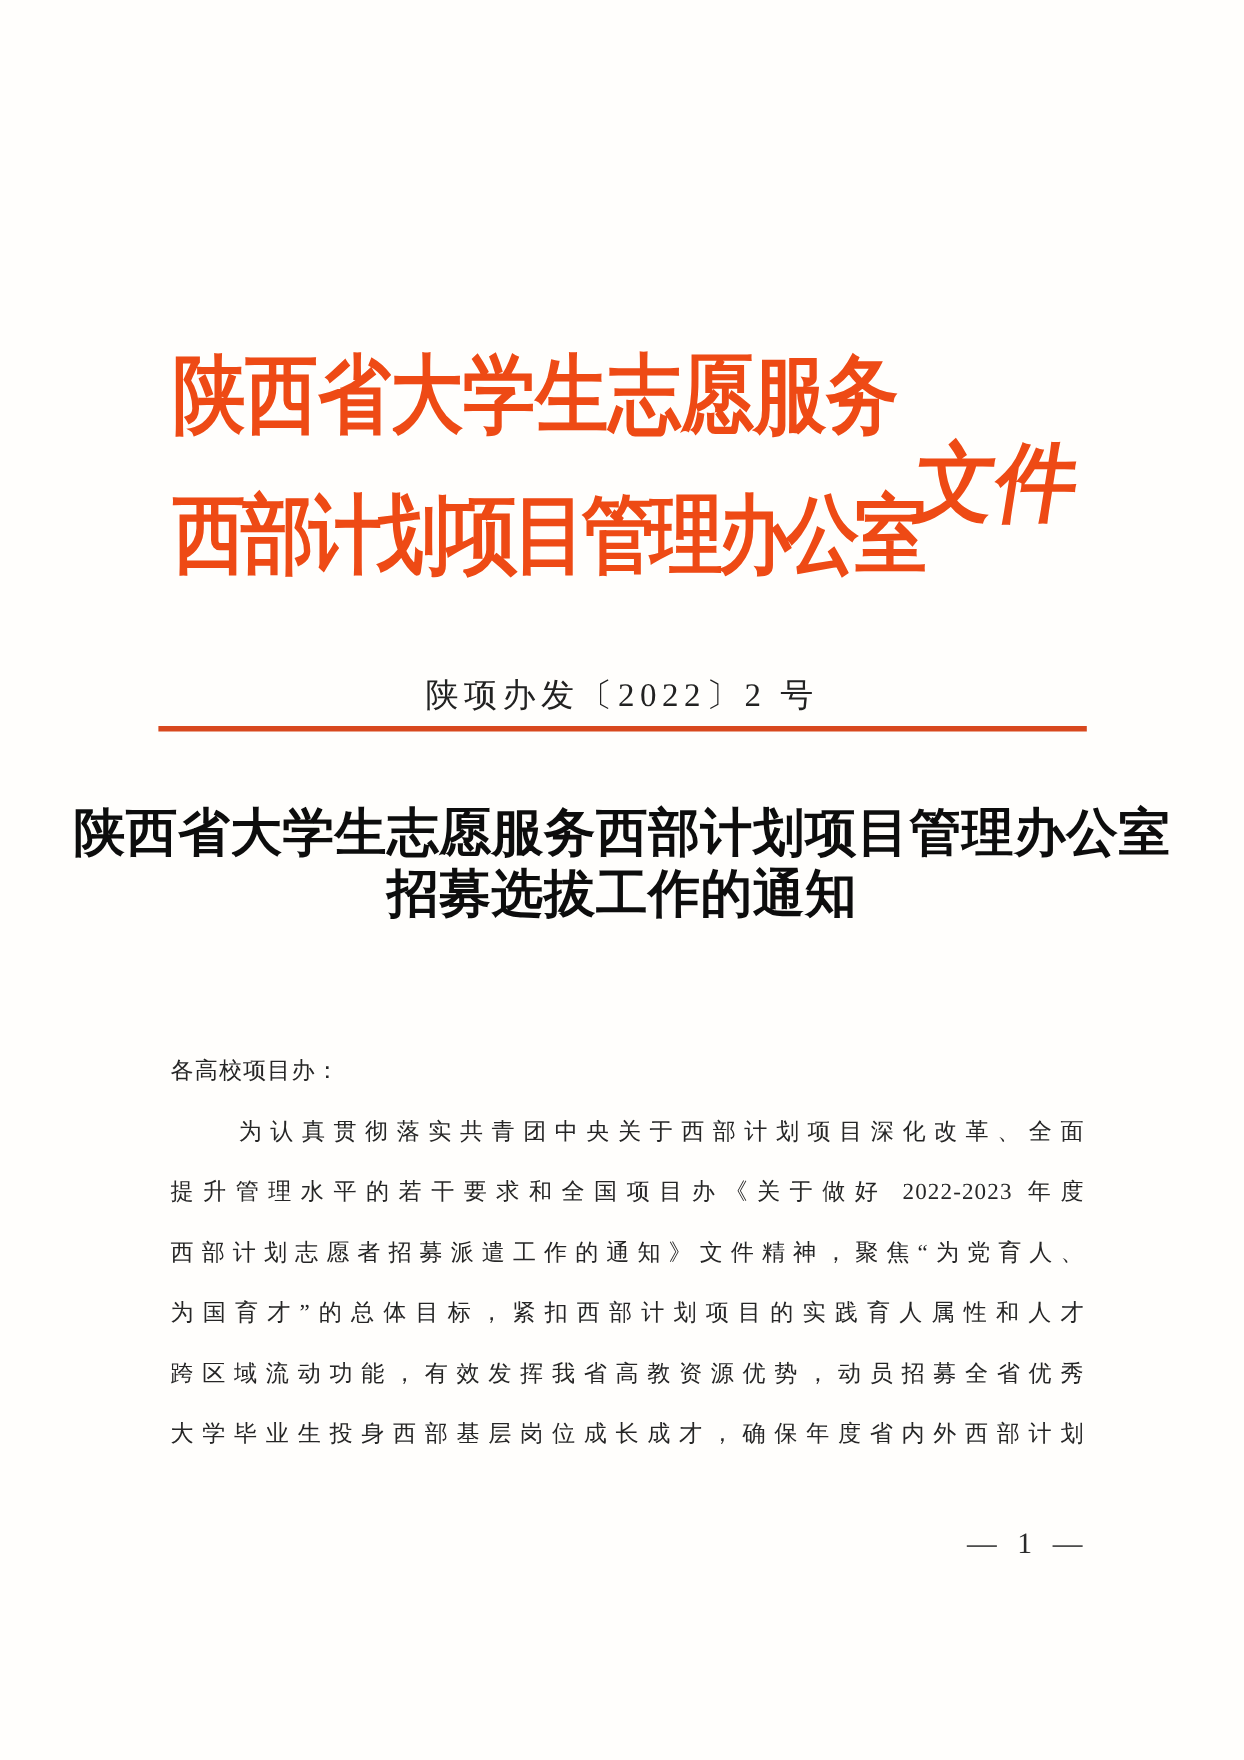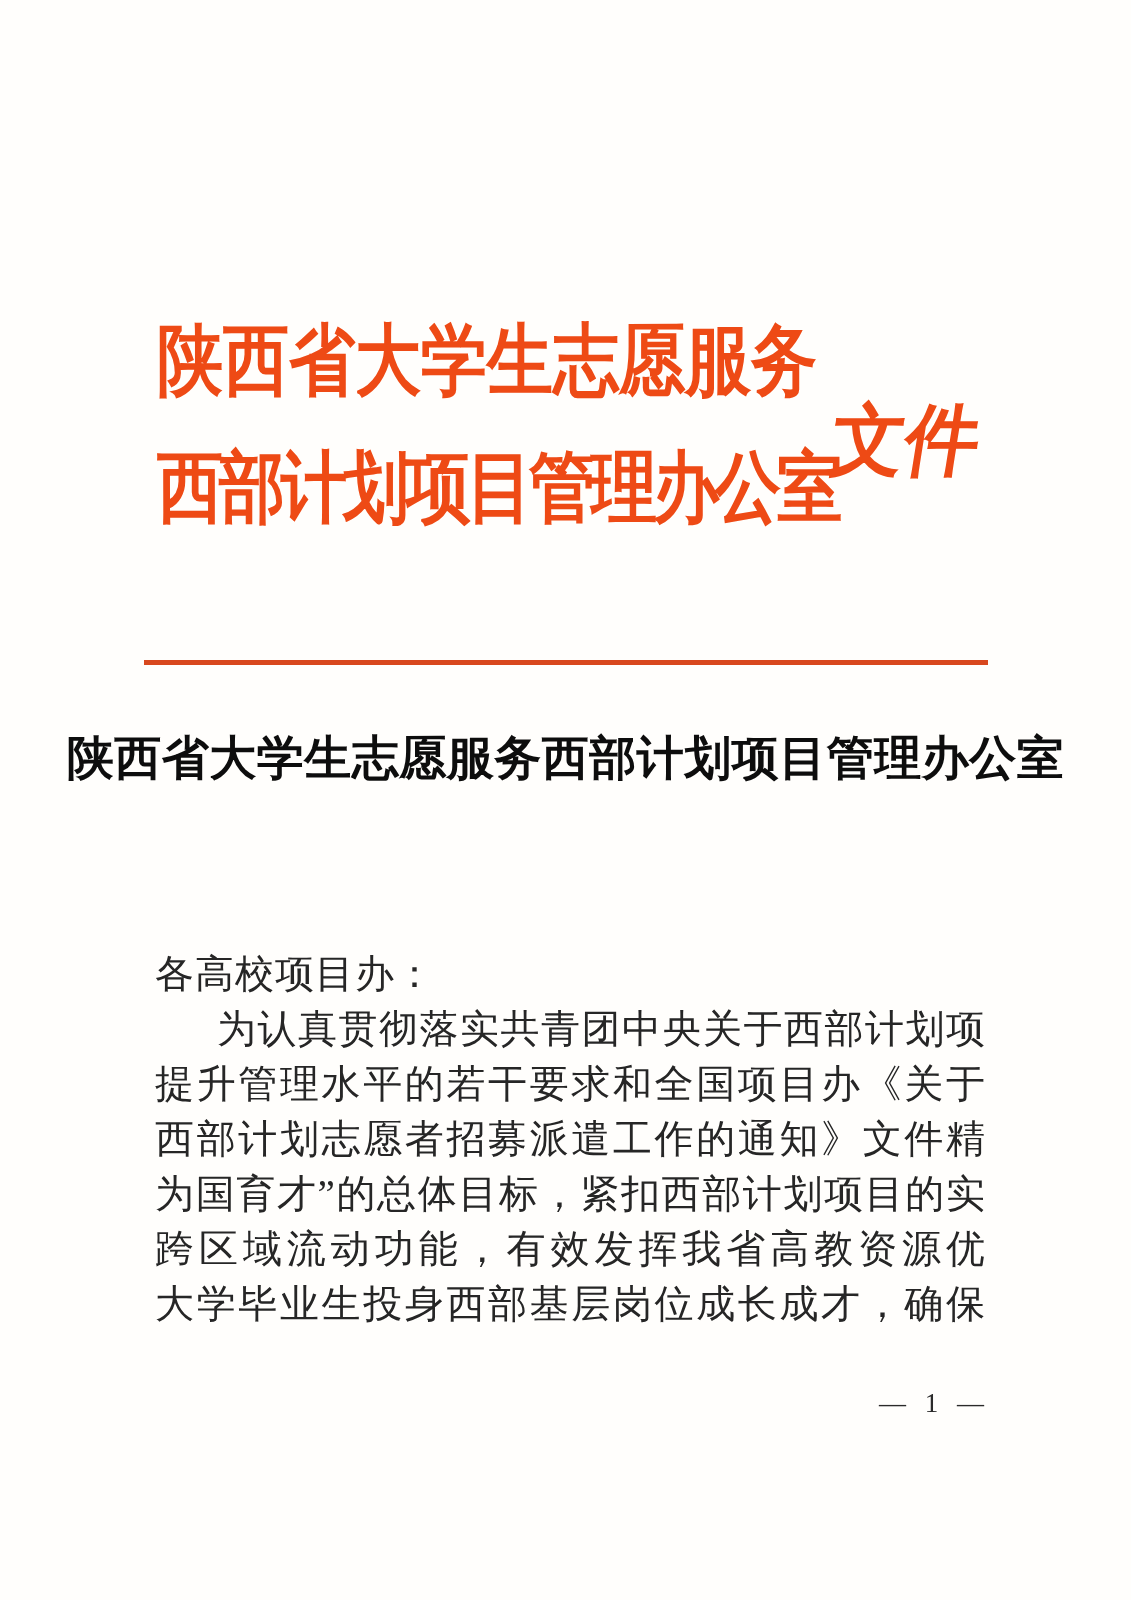--- a/index.html
+++ b/index.html
@@ -88,21 +88,21 @@
     letter-spacing: 0.5px;
     white-space: nowrap;
   }
 
   
   .doc-body {
     position: absolute;
     top: 946px;
     left: 155px;
     width: 831px;
-    font-size: 39px;
+    font-size: 21px;
     color: #262626;
     letter-spacing: 1px;
   }
   .body-line {
     height: 55px;
     line-height: 55px;
     white-space: nowrap;
   }
   .body-line.just {
     white-space: normal;
@@ -129,25 +129,27 @@
 <body>
 
 <div class="page">
 
   <div>
     <div class="lh-line lh-line1">陕西省大学生志愿服务</div>
     <div class="lh-line lh-line2">西部计划项目管理办公室</div>
     <div class="lh-doctype">文件</div>
   </div>
 
+  <div class="doc-number">陕项办发〔2022〕2 号</div>
 
   <div class="red-rule"></div>
 
   <div class="doc-title">
     <div>陕西省大学生志愿服务西部计划项目管理办公室</div>
+    <div>招募选拔工作的通知</div>
   </div>
 
   <div class="doc-body">
     <div class="body-line">各高校项目办：</div>
     <div class="body-line just indent">为认真贯彻落实共青团中央关于西部计划项目深化改革、全面</div>
     <div class="body-line just">提升管理水平的若干要求和全国项目办《关于做好 2022-2023 年度</div>
     <div class="body-line just">西部计划志愿者招募派遣工作的通知》文件精神，聚焦“为党育人、</div>
     <div class="body-line just">为国育才”的总体目标，紧扣西部计划项目的实践育人属性和人才</div>
     <div class="body-line just">跨区域流动功能，有效发挥我省高教资源优势，动员招募全省优秀</div>
     <div class="body-line just">大学毕业生投身西部基层岗位成长成才，确保年度省内外西部计划</div>

